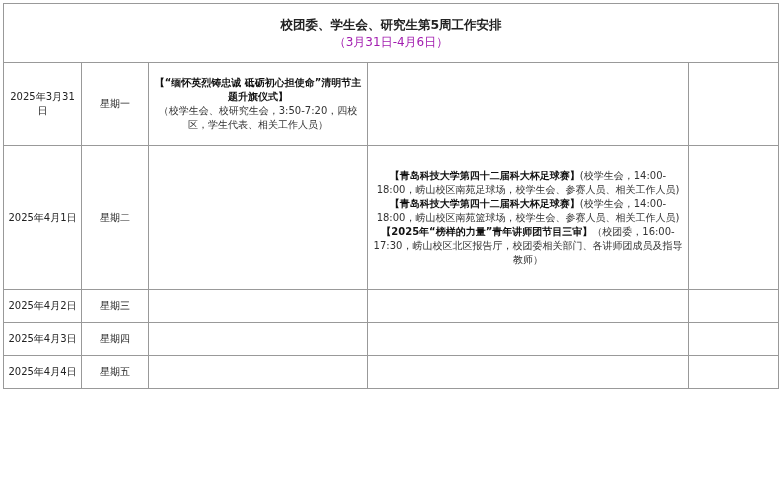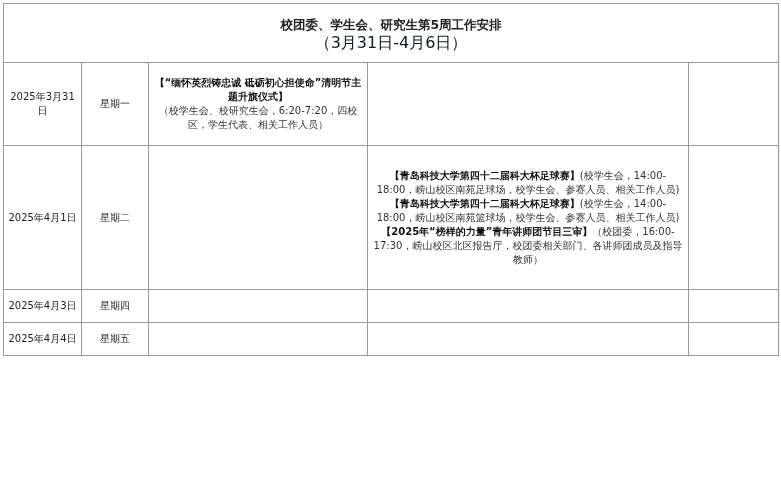--- a/index.html
+++ b/index.html
@@ -8,21 +8,21 @@
     position: absolute; left: 3px; top: 3px;
     width: 775px; border-collapse: collapse; table-layout: fixed;
     border: 1px solid #ef4444;
   }
   table.sched td, table.sched th {
     border: 1px solid #999; text-align: center; vertical-align: middle;
     font-size: 10px; font-weight: normal; padding: 0 3px; line-height: 14px;
   }
   .title-cell { height: 58px; }
   .title-main { font-size: 12.5px; font-weight: bold; line-height: 18px; }
-  .title-sub { font-size: 16px; line-height: 17px; color: #0f172a; }
+  .title-sub { font-size: 12px; line-height: 17px; color: #a21caf; }
   .head-row th { height: 38px; font-size: 10.5px; color: #333; }
   .r1 td { height: 82px; }
   .r2 td { height: 143px; }
   .rs td { height: 32px; }
   .ev-title { font-weight: bold; color: #111; }
   .ev-detail { color: #333; }
 </style>
 </head>
 <body>
 
@@ -40,39 +40,46 @@
       <div class="title-main">校团委、学生会、研究生第5周工作安排</div>
       <div class="title-sub">（3月31日-4月6日）</div>
     </td>
   </tr>
 
   <tr class="r1">
     <td>2025年3月31日</td>
     <td>星期一</td>
     <td>
       <span class="ev-title">【“缅怀英烈铸忠诚 砥砺初心担使命”清明节主题升旗仪式】</span><br>
-      <span class="ev-detail">（校学生会、校研究生会，6:20-7:20，四校区，学生代表、相关工作人员）</span>
+      <span class="ev-detail">（校学生会、校研究生会，3:50-7:20，四校区，学生代表、相关工作人员）</span>
     </td>
     <td></td>
     <td></td>
   </tr>
 
   <tr class="r2">
     <td>2025年4月1日</td>
     <td>星期二</td>
     <td></td>
     <td>
       <span class="ev-title">【青岛科技大学第四十二届科大杯足球赛】</span><span class="ev-detail">(校学生会，14:00-18:00，崂山校区南苑足球场，校学生会、参赛人员、相关工作人员)</span><br>
       <span class="ev-title">【青岛科技大学第四十二届科大杯足球赛】</span><span class="ev-detail">(校学生会，14:00-18:00，崂山校区南苑篮球场，校学生会、参赛人员、相关工作人员)</span><br>
       <span class="ev-title">【2025年“榜样的力量”青年讲师团节目三审】</span><span class="ev-detail">（校团委，16:00-17:30，崂山校区北区报告厅，校团委相关部门、各讲师团成员及指导教师）</span>
     </td>
     <td></td>
   </tr>
 
   <tr class="rs">
+    <td>2025年4月2日</td>
+    <td>星期三</td>
+    <td></td>
+    <td></td>
+    <td></td>
+  </tr>
+  <tr class="rs">
     <td>2025年4月3日</td>
     <td>星期四</td>
     <td></td>
     <td></td>
     <td></td>
   </tr>
   <tr class="rs">
     <td>2025年4月4日</td>
     <td>星期五</td>
     <td></td>

